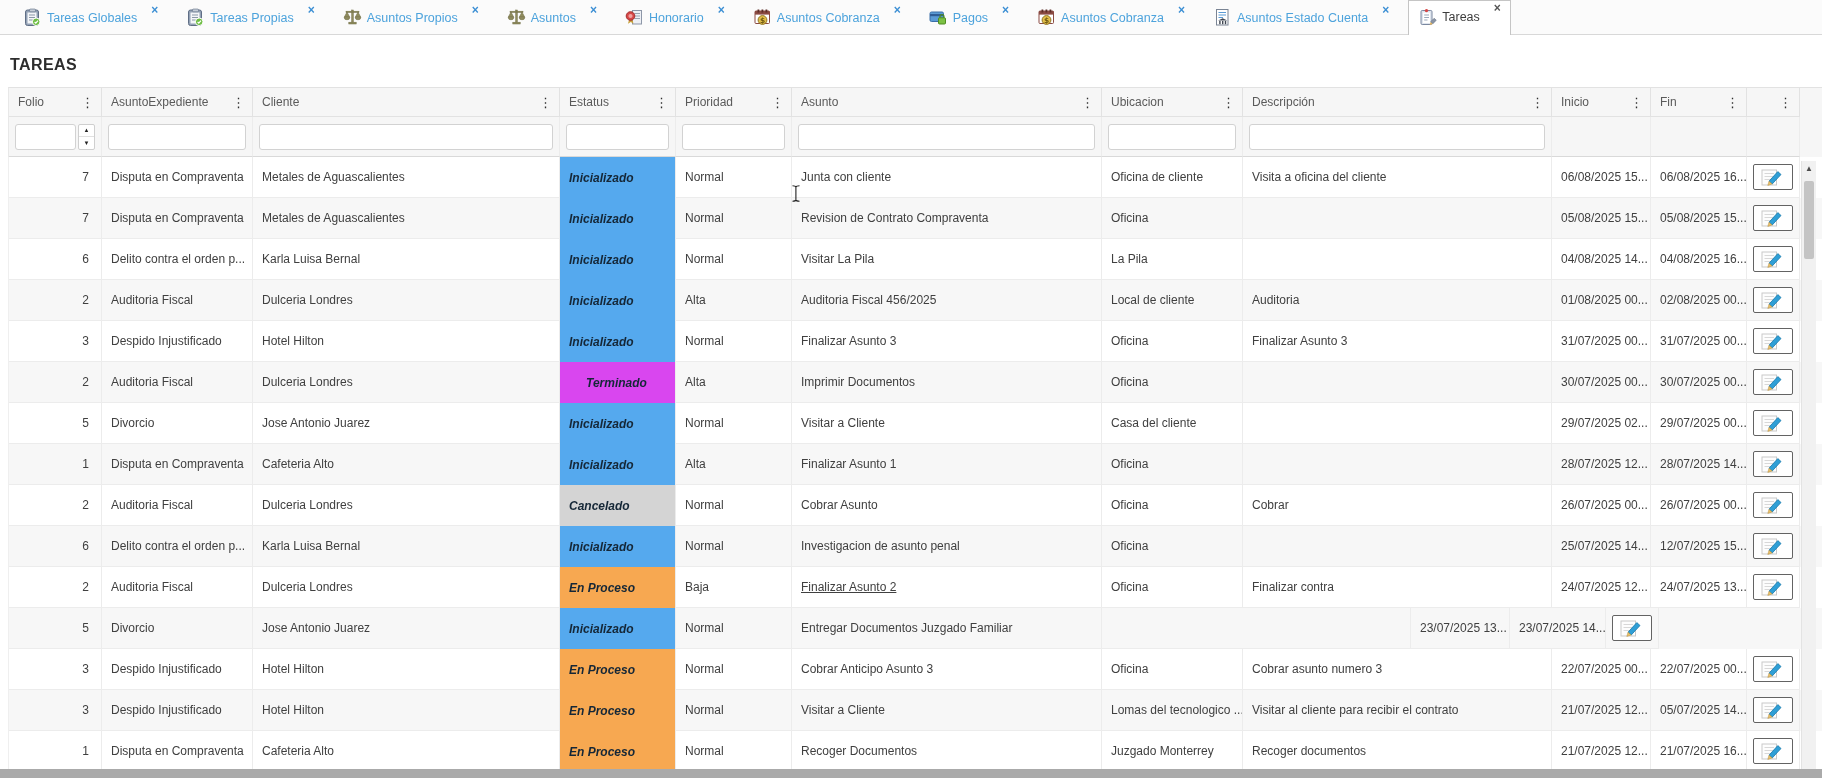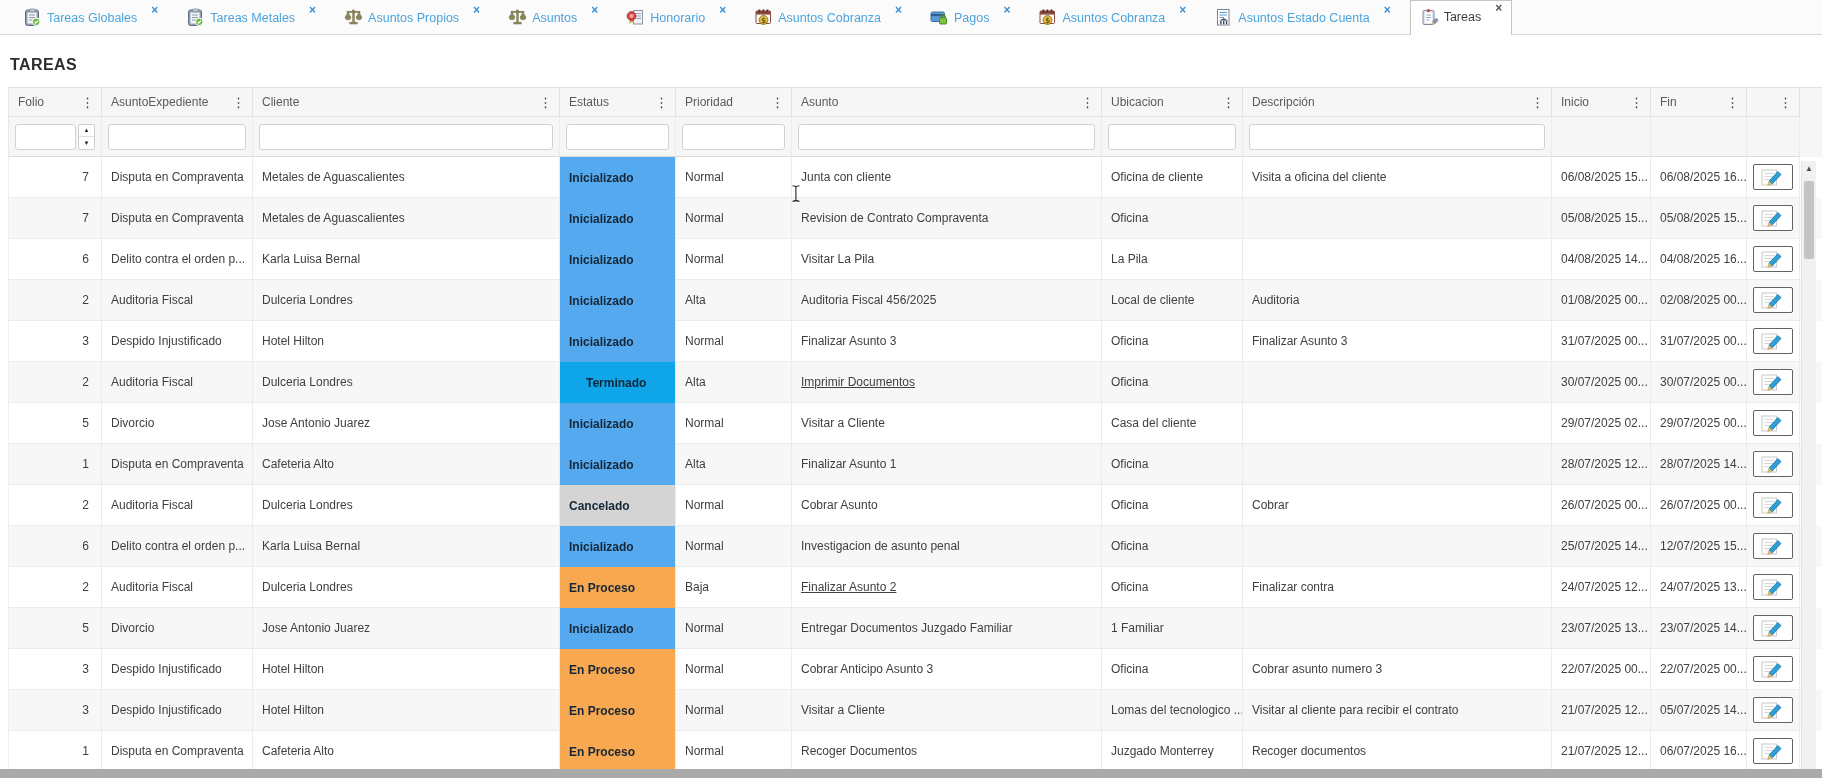--- a/index.html
+++ b/index.html
@@ -44,21 +44,21 @@
   .spinbox span { flex:1; display:flex; align-items:center; justify-content:center;
                   font-size:6px; color:#222; cursor:pointer; }
   .spinbox span:first-child { border-bottom:1px solid #e0e0e0; }
 
   .row  { display:flex; height:41px; background:#fff; font-size:12px; color:#404040;
           border-left:1px solid #efefef; }
   .row.alt { background:#f7f7f7; }
   .cell { display:flex; align-items:center; padding-left:9px; overflow:hidden;
           white-space:nowrap; border-right:1px solid #ececec; border-bottom:1px solid #ececec; }
   .cell.folio { justify-content:flex-end; padding-right:12px; padding-left:0; }
-  .cell.status { padding:0; border-bottom:none; }
+  .cell.status { padding:0; border-bottom:none;font-style:italic; }
   .status-fill { width:100%; height:100%; display:flex; align-items:center;
                  padding-left:9px; font-weight:bold; color:#152737; }
   .cell.actions { justify-content:center; padding-left:0; }
   .editbtn { width:40px; height:26px; background:#fff; border:1px solid #636363;
              border-radius:2px; display:flex; align-items:center; justify-content:center;
              cursor:pointer; }
 
   
   .vscroll { position:absolute; right:6px; top:161px; width:15px; height:608px;
              background:#f1f1f1; border-left:1px solid #e3e3e3; }
@@ -97,21 +97,21 @@
             <rect x="2.5" y="2" width="13" height="15.5" rx="2" fill="#93a1b5" stroke="#5f6e85"></rect>
             <rect x="4.5" y="4.5" width="9" height="11" fill="#f4f6f8"></rect>
             <rect x="6.5" y="1" width="6" height="2.8" rx="1" fill="#c3cbd6" stroke="#5f6e85" stroke-width="0.6"></rect>
             <line x1="6" y1="7" x2="12" y2="7" stroke="#8b97a8"></line>
             <line x1="6" y1="9.5" x2="12" y2="9.5" stroke="#8b97a8"></line>
             <line x1="6" y1="12" x2="10" y2="12" stroke="#8b97a8"></line>
             <circle cx="13.2" cy="13.8" r="3.8" fill="#6fbe44" stroke="#fff"></circle>
             <path d="M11.6 13.9l1.2 1.3 2.2-2.6" stroke="#fff" stroke-width="1.2" fill="none"></path>
           </svg>
         </span>
-        <span class="tlabel">Tareas Metales</span>
+        <span class="tlabel">Tareas Propias</span>
         <span class="tclose">×</span>
       </div>
       <div class="tab">
         <span class="ticon">
           <svg width="19" height="19" viewBox="0 0 19 19">
             <g fill="#8f8c5e" stroke="#6e6b42" stroke-width="0.5">
               <rect x="8.7" y="2" width="1.6" height="12.2"></rect>
               <rect x="3" y="3.2" width="13" height="1.3"></rect>
               <rect x="5.8" y="14.2" width="7.4" height="1.8"></rect>
               <path d="M1.2 9.2h5.6l-2.8-5.2z"></path>
@@ -443,24 +443,24 @@
                 <path d="M8 12.2l-1.2 4.2 4.4-1.4z" fill="#e7c06a" stroke="#b98f3e" stroke-width="0.5"></path>
               </svg>
             </button>
           </div>
         </div>
         <div class="row alt">
           <div class="cell folio" style="width: 93px;">2</div>
           <div class="cell" style="width: 151px;">Auditoria Fiscal</div>
           <div class="cell" style="width: 307px;">Dulceria Londres</div>
           <div class="cell status" style="width: 116px;">
-            <div class="status-fill" style="background: #0ea5e9; padding-left: 26px;">Terminado</div>
+            <div class="status-fill" style="background: #d946ef; padding-left: 26px;">Terminado</div>
           </div>
           <div class="cell" style="width: 116px;">Alta</div>
-          <div class="cell" style="width: 310px; text-decoration: underline;">Imprimir Documentos</div>
+          <div class="cell" style="width: 310px;">Imprimir Documentos</div>
           <div class="cell" style="width: 141px;">Oficina</div>
           <div class="cell" style="width: 309px;"></div>
           <div class="cell" style="width: 99px;">30/07/2025 00...</div>
           <div class="cell" style="width: 96px;">30/07/2025 00...</div>
           <div class="cell actions" style="width: 53px;">
             <button class="editbtn">
               <svg width="24" height="17" viewBox="0 0 24 17">
                 <rect x="1" y="1" width="14.5" height="15" fill="#fdfdfd" stroke="#c9c9c9"></rect>
                 <line x1="3.5" y1="4.5" x2="13" y2="4.5" stroke="#d8d8d8"></line>
                 <line x1="3.5" y1="7.5" x2="13" y2="7.5" stroke="#d8d8d8"></line>
@@ -603,21 +603,20 @@
         </div>
         <div class="row alt">
           <div class="cell folio" style="width: 93px;">5</div>
           <div class="cell" style="width: 151px;">Divorcio</div>
           <div class="cell" style="width: 307px;">Jose Antonio Juarez</div>
           <div class="cell status" style="width: 116px;">
             <div class="status-fill" style="background: rgb(85, 169, 238);">Inicializado</div>
           </div>
           <div class="cell" style="width: 116px;">Normal</div>
           <div class="cell" style="width: 310px;">Entregar Documentos Juzgado Familiar</div>
-          <div class="cell" style="width: 141px;">1 Familiar</div>
           <div class="cell" style="width: 309px;"></div>
           <div class="cell" style="width: 99px;">23/07/2025 13...</div>
           <div class="cell" style="width: 96px;">23/07/2025 14...</div>
           <div class="cell actions" style="width: 53px;">
             <button class="editbtn">
               <svg width="24" height="17" viewBox="0 0 24 17">
                 <rect x="1" y="1" width="14.5" height="15" fill="#fdfdfd" stroke="#c9c9c9"></rect>
                 <line x1="3.5" y1="4.5" x2="13" y2="4.5" stroke="#d8d8d8"></line>
                 <line x1="3.5" y1="7.5" x2="13" y2="7.5" stroke="#d8d8d8"></line>
                 <line x1="3.5" y1="10.5" x2="13" y2="10.5" stroke="#d8d8d8"></line>
@@ -684,21 +683,21 @@
           <div class="cell" style="width: 151px;">Disputa en Compraventa</div>
           <div class="cell" style="width: 307px;">Cafeteria Alto</div>
           <div class="cell status" style="width: 116px;">
             <div class="status-fill" style="background: rgb(247, 168, 81);">En Proceso</div>
           </div>
           <div class="cell" style="width: 116px;">Normal</div>
           <div class="cell" style="width: 310px;">Recoger Documentos</div>
           <div class="cell" style="width: 141px;">Juzgado Monterrey</div>
           <div class="cell" style="width: 309px;">Recoger documentos</div>
           <div class="cell" style="width: 99px;">21/07/2025 12...</div>
-          <div class="cell" style="width: 96px;">06/07/2025 16...</div>
+          <div class="cell" style="width: 96px;">21/07/2025 16...</div>
           <div class="cell actions" style="width: 53px;">
             <button class="editbtn">
               <svg width="24" height="17" viewBox="0 0 24 17">
                 <rect x="1" y="1" width="14.5" height="15" fill="#fdfdfd" stroke="#c9c9c9"></rect>
                 <line x1="3.5" y1="4.5" x2="13" y2="4.5" stroke="#d8d8d8"></line>
                 <line x1="3.5" y1="7.5" x2="13" y2="7.5" stroke="#d8d8d8"></line>
                 <line x1="3.5" y1="10.5" x2="13" y2="10.5" stroke="#d8d8d8"></line>
                 <path d="M8 12.2L16.8 2.6l3.2 2.9L11.2 15z" fill="#2f9fd6" stroke="#1779ab" stroke-width="0.8"></path>
                 <path d="M8 12.2l-1.2 4.2 4.4-1.4z" fill="#e7c06a" stroke="#b98f3e" stroke-width="0.5"></path>
               </svg>

